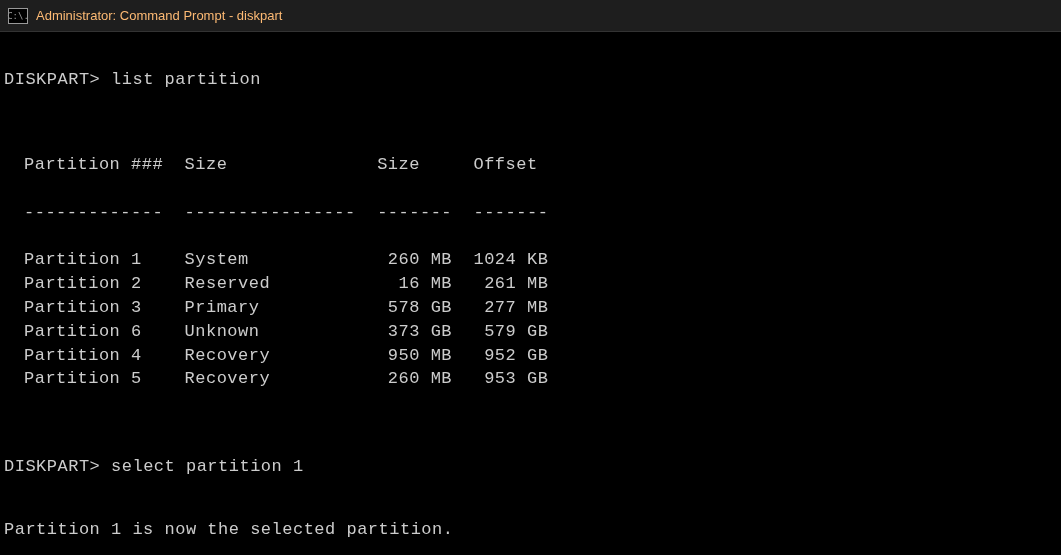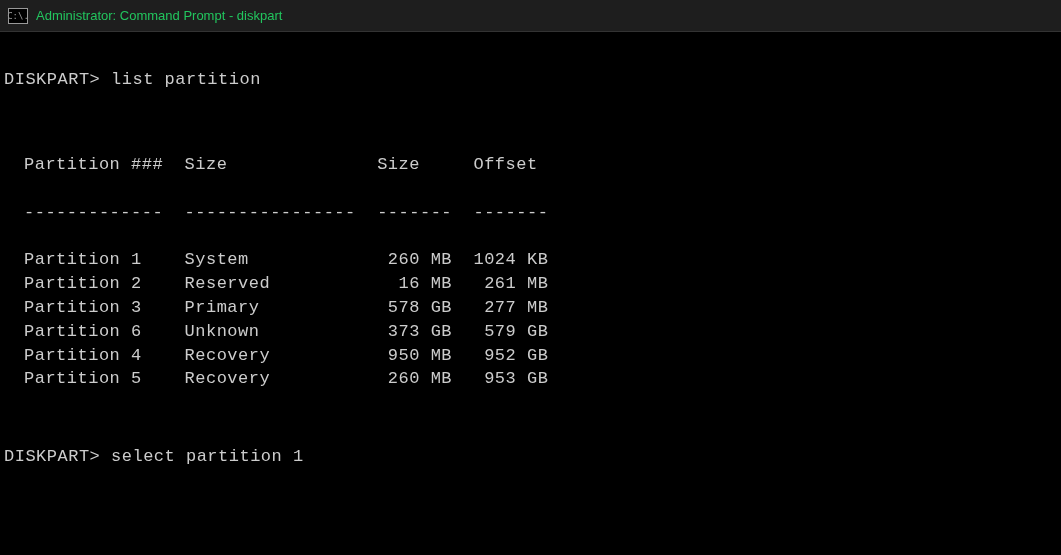--- a/index.html
+++ b/index.html
@@ -33,36 +33,36 @@
       justify-content: center;
       border: 1px solid #999;
       font-size: 9px;
       color: #999;
       background: #000;
       font-family: Consolas, monospace;
     }
     .titlebar-text {
       font-family: 'Segoe UI', sans-serif;
       font-size: 13px;
-      color: #22c55e;
+      color: #fdba74;
     }
     .terminal-content {
       padding: 12px 4px 4px 4px;
       white-space: pre;
       line-height: 1.4;
       letter-spacing: 0.5px;
     }
     .prompt-line {
       margin-top: 14px;
     }
     .prompt-line:first-child {
       margin-top: 0;
     }
     .output-block {
-      margin-top: 6px;
+      margin-top: 16px;
     }
     .table-block {
       margin-top: 14px;
       padding-left: 20px;
     }
     .table-line {
       line-height: 1.4;
     }
   </style>
 </head>
@@ -74,16 +74,17 @@
 </div>
 
 <div class="terminal-content">
 <div class="prompt-line"><span>DISKPART&gt;</span> <span>list partition</span></div>
 <div class="table-block">
 <div class="table-line" id="tbl-header">Partition ###  Size              Size     Offset </div>
 <div class="table-line" id="tbl-divider">-------------  ----------------  -------  -------</div>
 <div id="tbl-rows"><div class="table-line">Partition 1    System             260 MB  1024 KB</div><div class="table-line">Partition 2    Reserved            16 MB   261 MB</div><div class="table-line">Partition 3    Primary            578 GB   277 MB</div><div class="table-line">Partition 6    Unknown            373 GB   579 GB</div><div class="table-line">Partition 4    Recovery           950 MB   952 GB</div><div class="table-line">Partition 5    Recovery           260 MB   953 GB</div></div>
 </div>
 <div class="output-block"><span>DISKPART&gt;</span> <span>select partition 1</span></div>
+<div class="output-block">Partition 1 is now the selected partition.</div>
 
 
 
 </div>
 
 </body></html>

